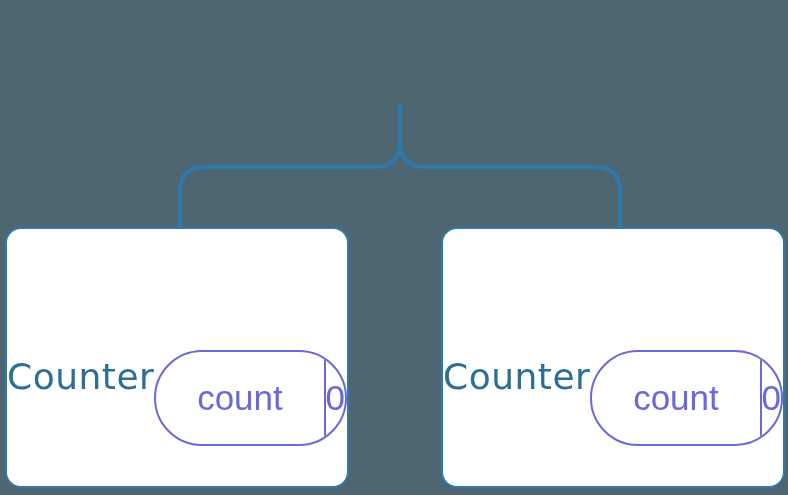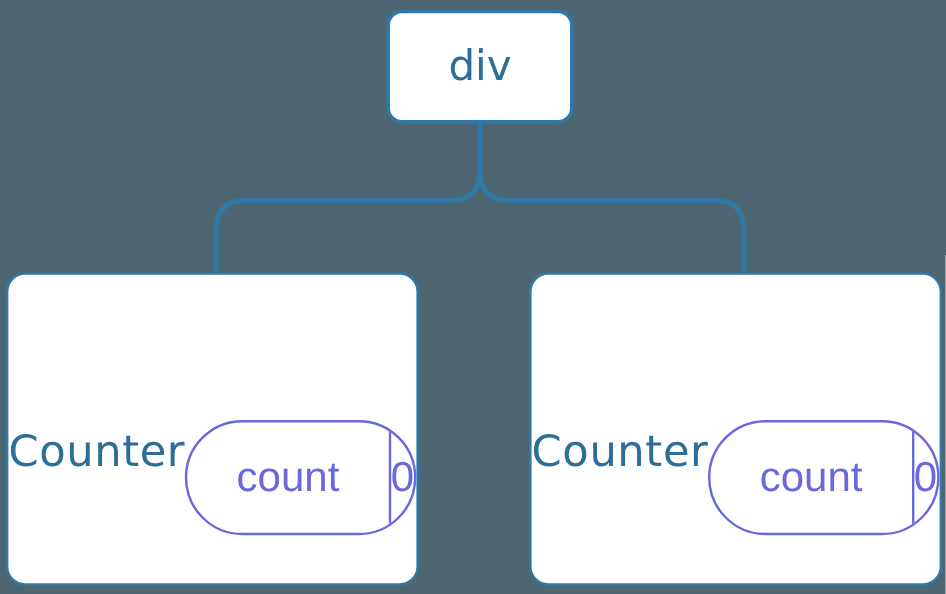--- a/index.html
+++ b/index.html
@@ -99,23 +99,20 @@
 </head>
 <body>
 
 <div class="canvas">
 
   <svg class="connector" viewBox="0 0 788 495" aria-hidden="true">
     <path d="M400 103 L400 142 Q400 167 375 167 L205 167 Q180 167 180 192 L180 227" fill="none" stroke="currentColor" stroke-width="4"></path>
     <path d="M400 103 L400 142 Q400 167 425 167 L595 167 Q620 167 620 192 L620 227" fill="none" stroke="currentColor" stroke-width="4"></path>
   </svg>
 
-  <div class="root-node">
-    <span class="root-node-label">div</span>
-  </div>
 
   <div class="component-card left">
     <div class="component-title">Counter</div>
     <div class="state-pill">
       <div class="state-name-cell">
         <span class="state-text">count</span>
       </div>
       <div class="state-value-cell">
         <span class="state-text">0</span>
       </div>

